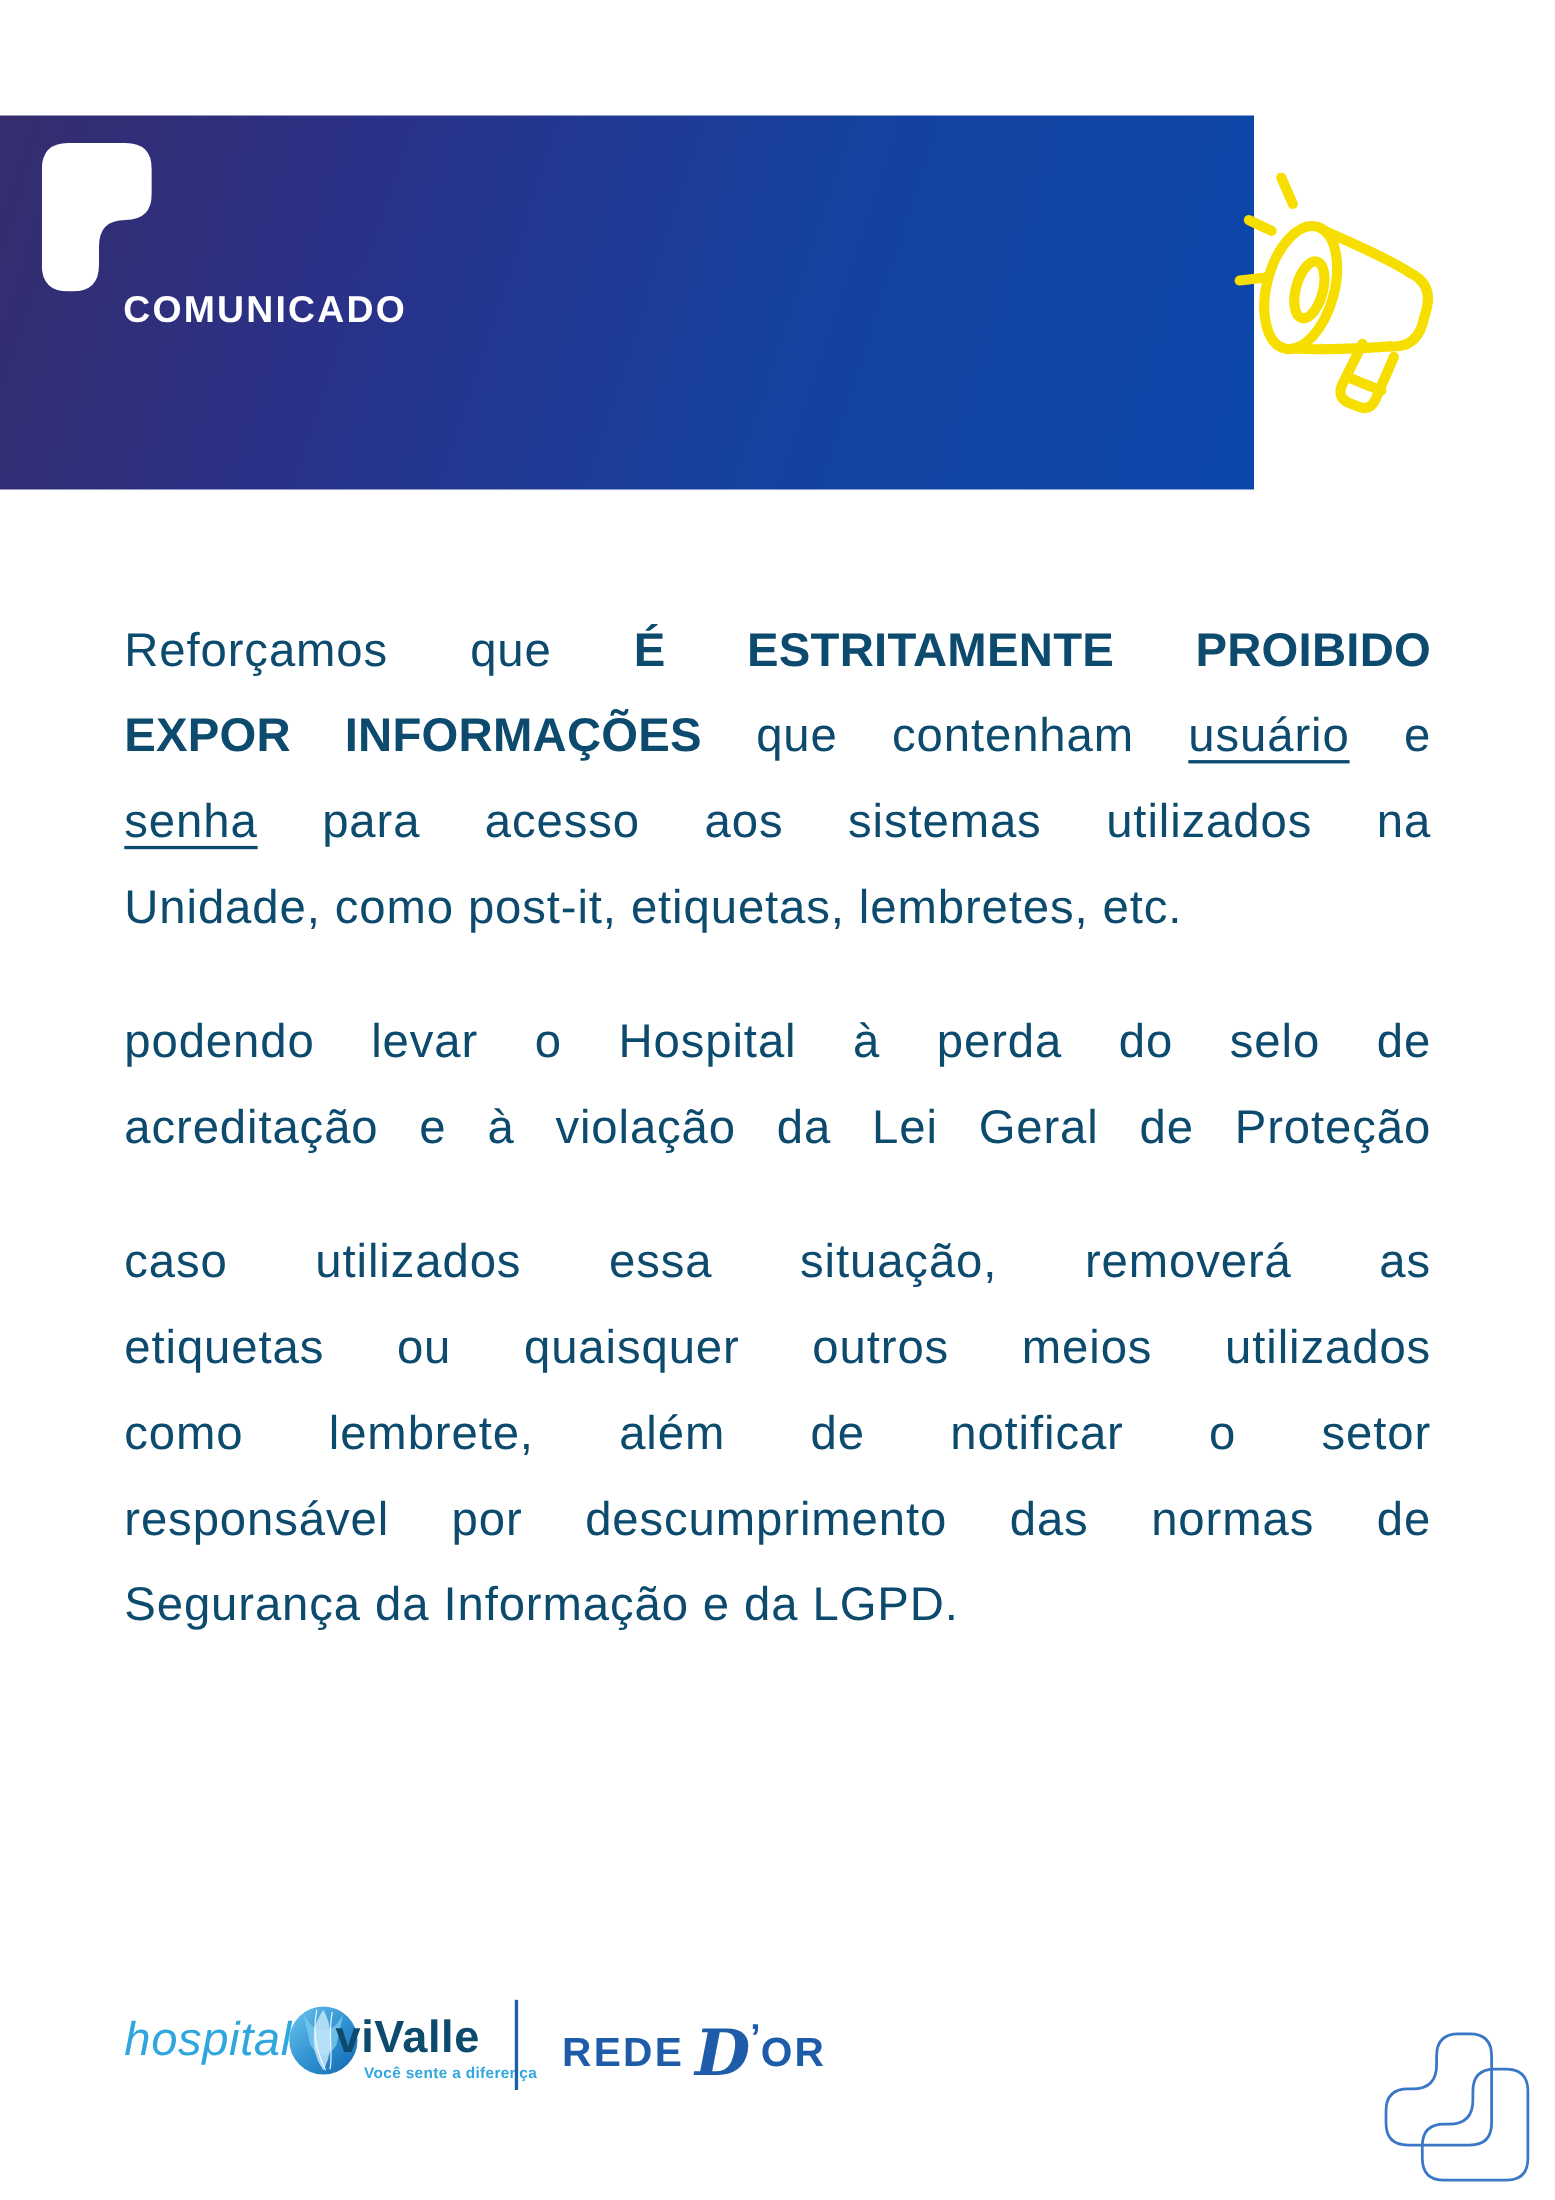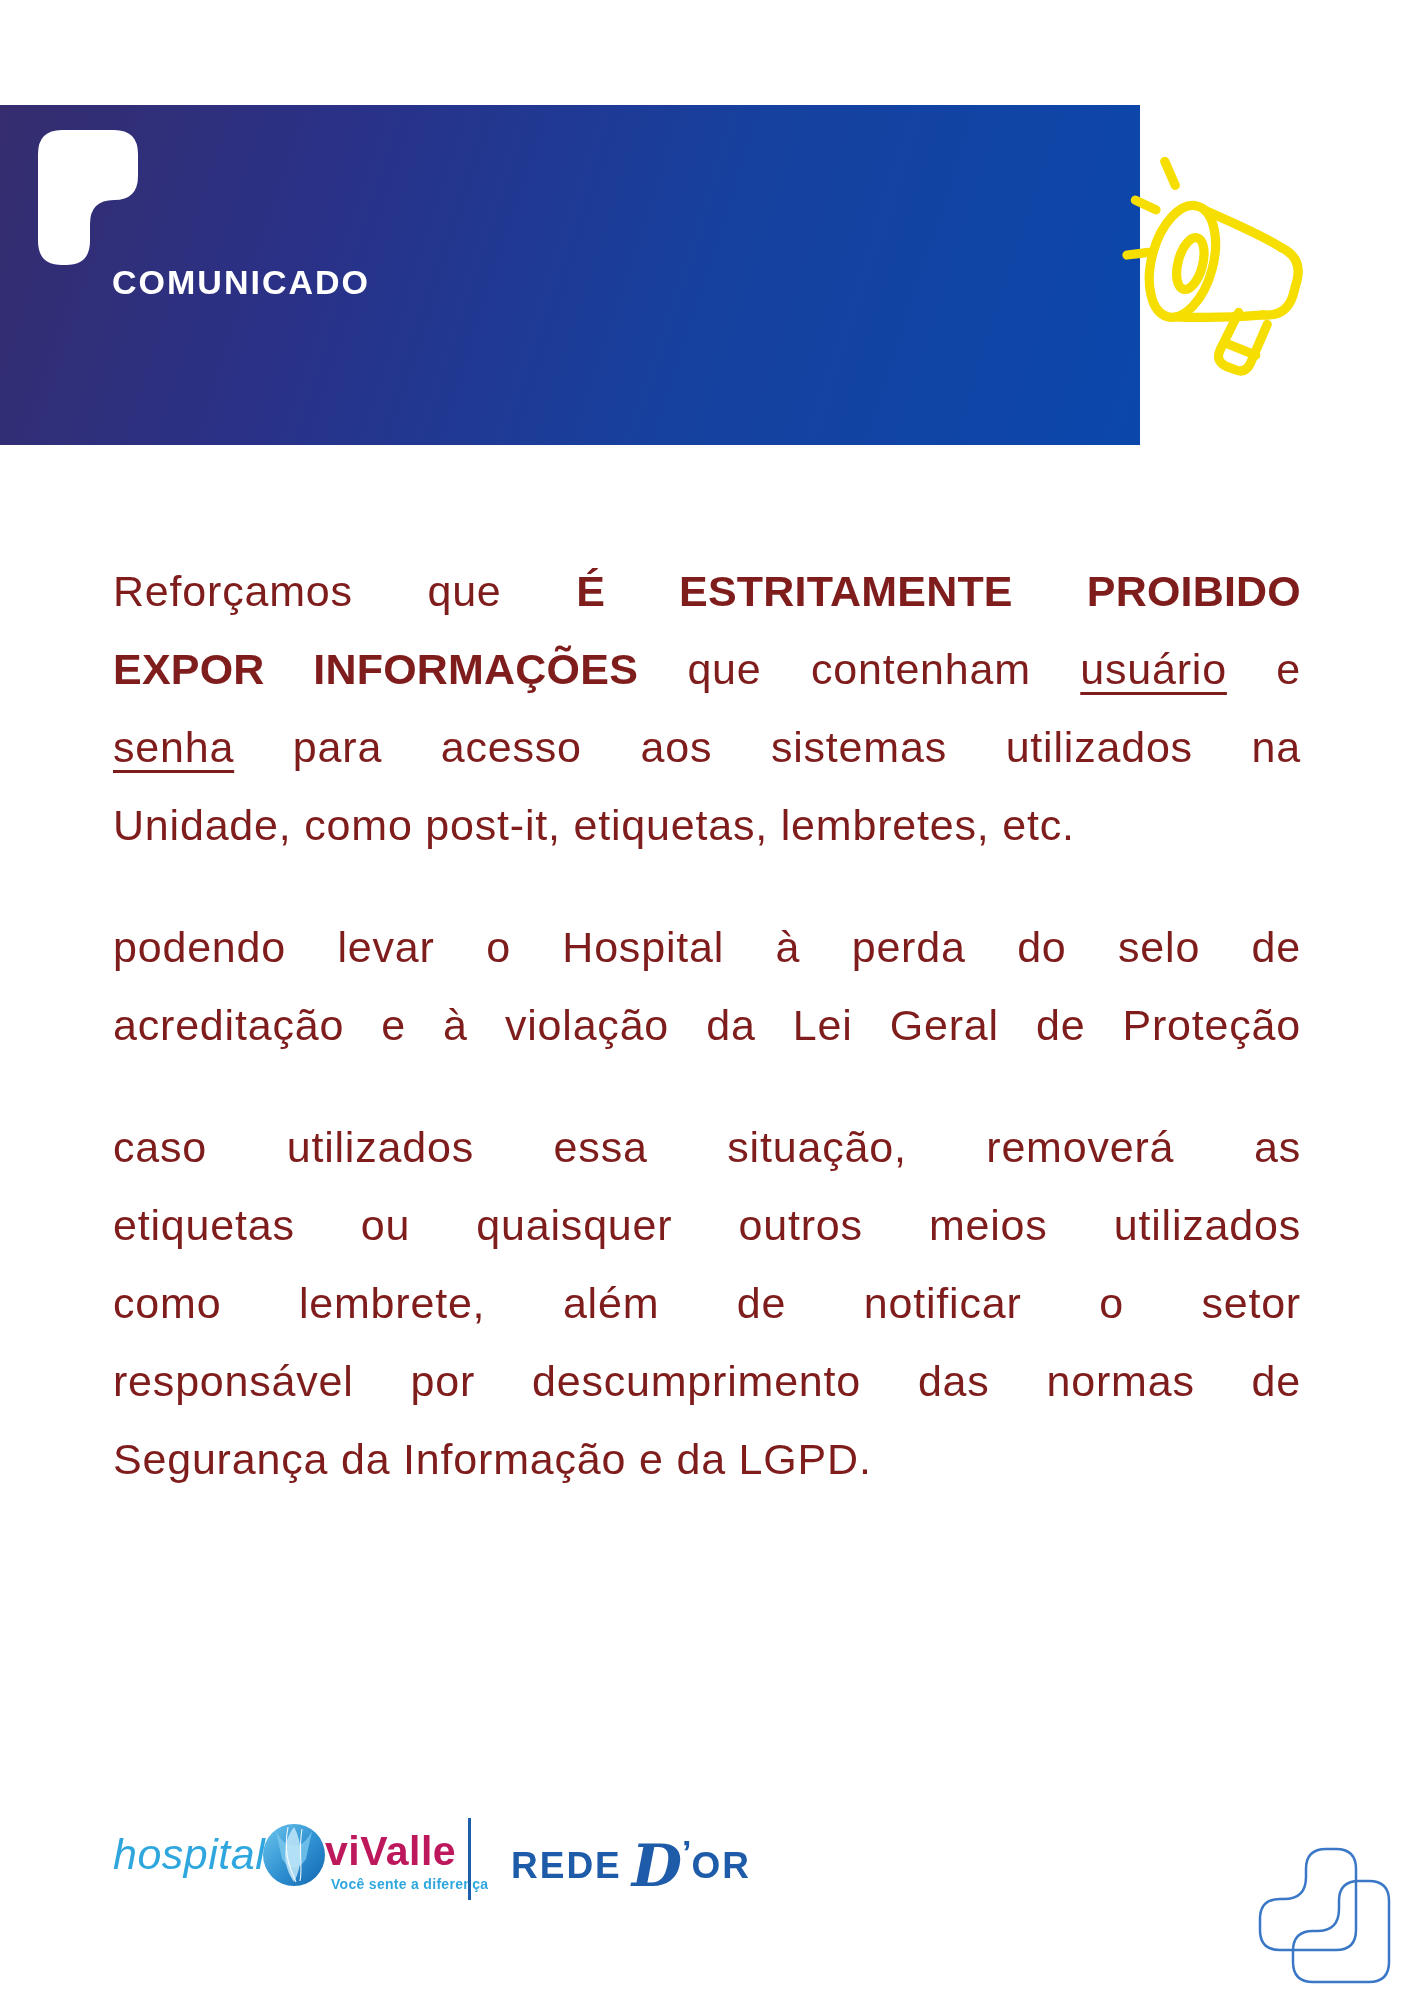--- a/index.html
+++ b/index.html
@@ -20,39 +20,39 @@
   }
   .title{
     position:absolute;left:104px;top:196px;
     color:#ffffff;font-size:104px;font-weight:800;letter-spacing:1px;line-height:1;
   }
   .megaphone{position:absolute;left:1108px;top:52px;width:225px;height:225px;}
 
   
   .body-text{
     position:absolute;left:113px;top:552px;width:1188px;
-    color:#7f1d1d;font-size:43px;line-height:78px;letter-spacing:0.8px;
+    color:#0c4a6e;font-size:43px;line-height:78px;letter-spacing:0.8px;
   }
   .para{margin:0 0 44px 0;}
   .bline{text-align:justify;text-align-last:justify;}
   .bline.last{text-align:left;text-align-last:left;}
   .seg{white-space:pre-wrap;}
   .seg.bold{font-weight:700;letter-spacing:0.2px;}
   .seg.underline{text-decoration:underline;text-decoration-thickness:3px;text-underline-offset:8px;}
 
   
   .footer{position:absolute;left:113px;top:1800px;width:1200px;height:120px;}
   .hospital-word{
     position:absolute;left:0;top:30px;
     color:#2FA7DE;font-size:43px;font-weight:400;letter-spacing:0.5px;font-style:italic;
   }
   .globe{position:absolute;left:148px;top:22px;width:66px;height:66px;}
   .vivalle-word{
-    position:absolute;left:212px;top:28px;
-    color:#be185d;font-size:41px;font-weight:700;letter-spacing:0.5px;
+    position:absolute;left:192px;top:28px;
+    color:#0c4a6e;font-size:41px;font-weight:700;letter-spacing:0.5px;
   }
   .tagline{
     position:absolute;left:218px;top:76px;
     color:#2FA7DE;font-size:14px;font-weight:700;letter-spacing:0.3px;
   }
   .footer-divider{
     position:absolute;left:355px;top:18px;width:3px;height:82px;background:#1B5FAA;
   }
   .rededor{position:absolute;left:398px;top:32px;color:#1E5BA8;white-space:nowrap;}
   .rede-word{font-size:37px;font-weight:700;letter-spacing:2px;vertical-align:8px;}

